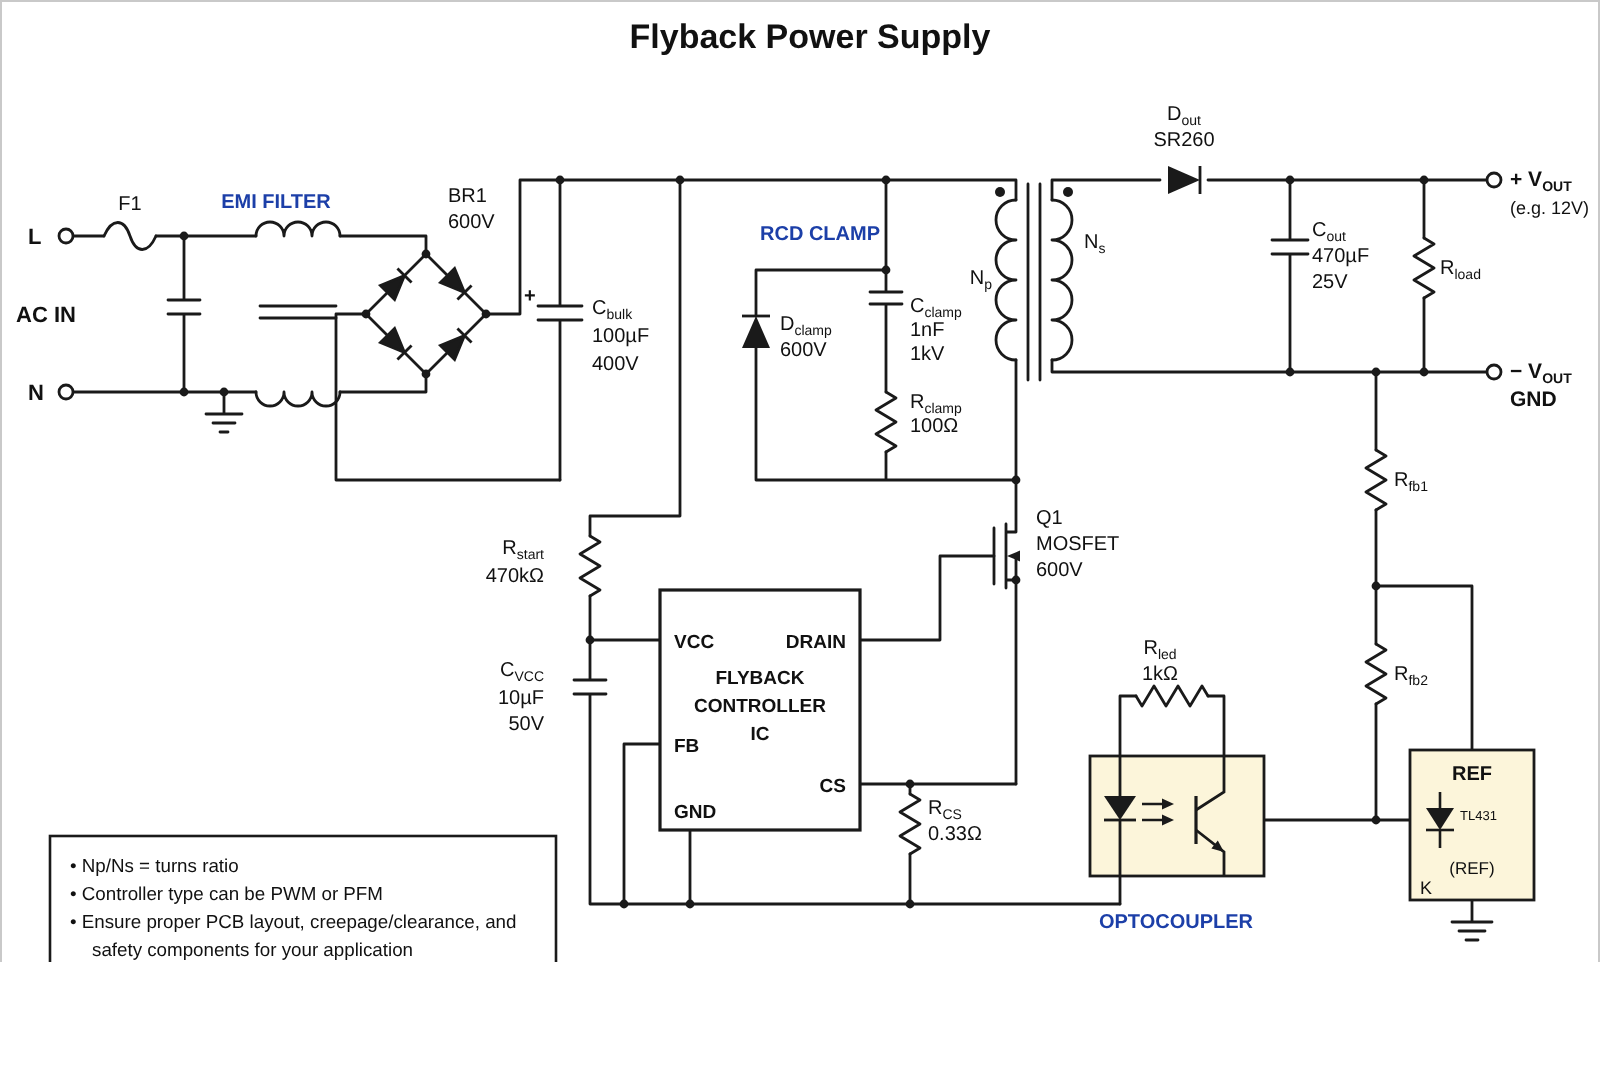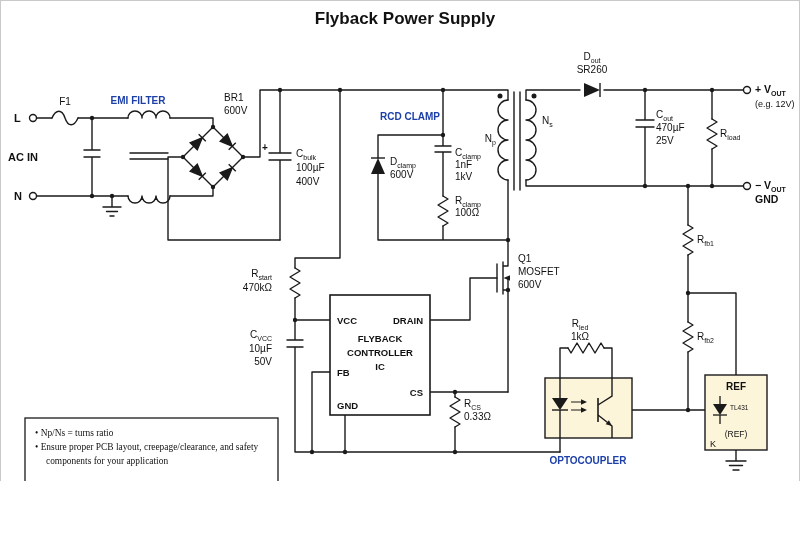--- a/index.html
+++ b/index.html
@@ -9,21 +9,21 @@
   .b{font-weight:bold}
   .title{font-size:17px;font-weight:bold}
   .accent{font-weight:bold;font-size:10px}
   .t9{font-size:9px}
   .t85{font-size:8.5px}
   .tiny{font-size:6.5px}
   .pin{font-weight:bold;font-size:9.5px}
   .icname{font-weight:bold;font-size:9.5px}
   .sub{font-size:7px}
   .vlab{font-weight:bold;font-size:10.5px}
-  .notes{font-family:Liberation Serif, serif;font-size:9.4px;color:#111;line-height:1.5;padding:7px 9px}
+  .notes{font-family:Liberation Sans, sans-serif;font-size:9.4px;color:#111;line-height:1.5;padding:7px 9px}
   .note{padding-left:11px;text-indent:-11px}
   .note::before{content:"•  "}
 </style>
 </head>
 <body>
 
 <div class="stage">
 <svg width="800" height="533" viewBox="0 0 800 533">
   <rect x="0.5" y="0.5" width="799" height="532" fill="#ffffff" stroke="#c9c9c9" stroke-width="1"></rect>
 
@@ -254,17 +254,18 @@
   <text class="accent" x="588" y="464" text-anchor="middle" style="fill: rgb(28, 63, 168);">OPTOCOUPLER</text>
 
   <text class="b" x="736" y="390" text-anchor="middle">REF</text>
   <text class="tiny" x="730" y="410">TL431</text>
   <text class="t85" x="736" y="437" text-anchor="middle">(REF)</text>
   <text class="t9" x="710" y="447">K</text>
 
   <foreignObject x="26" y="419" width="251" height="82">
     <div xmlns="http://www.w3.org/1999/xhtml" class="notes">
       <div class="note">Np/Ns = turns ratio</div>
+      <div class="note">Controller type can be PWM or PFM</div>
       <div class="note">Ensure proper PCB layout, creepage/clearance, and safety components for your application</div>
     </div>
   </foreignObject>
 </svg>
 </div>
 
 </body></html>

